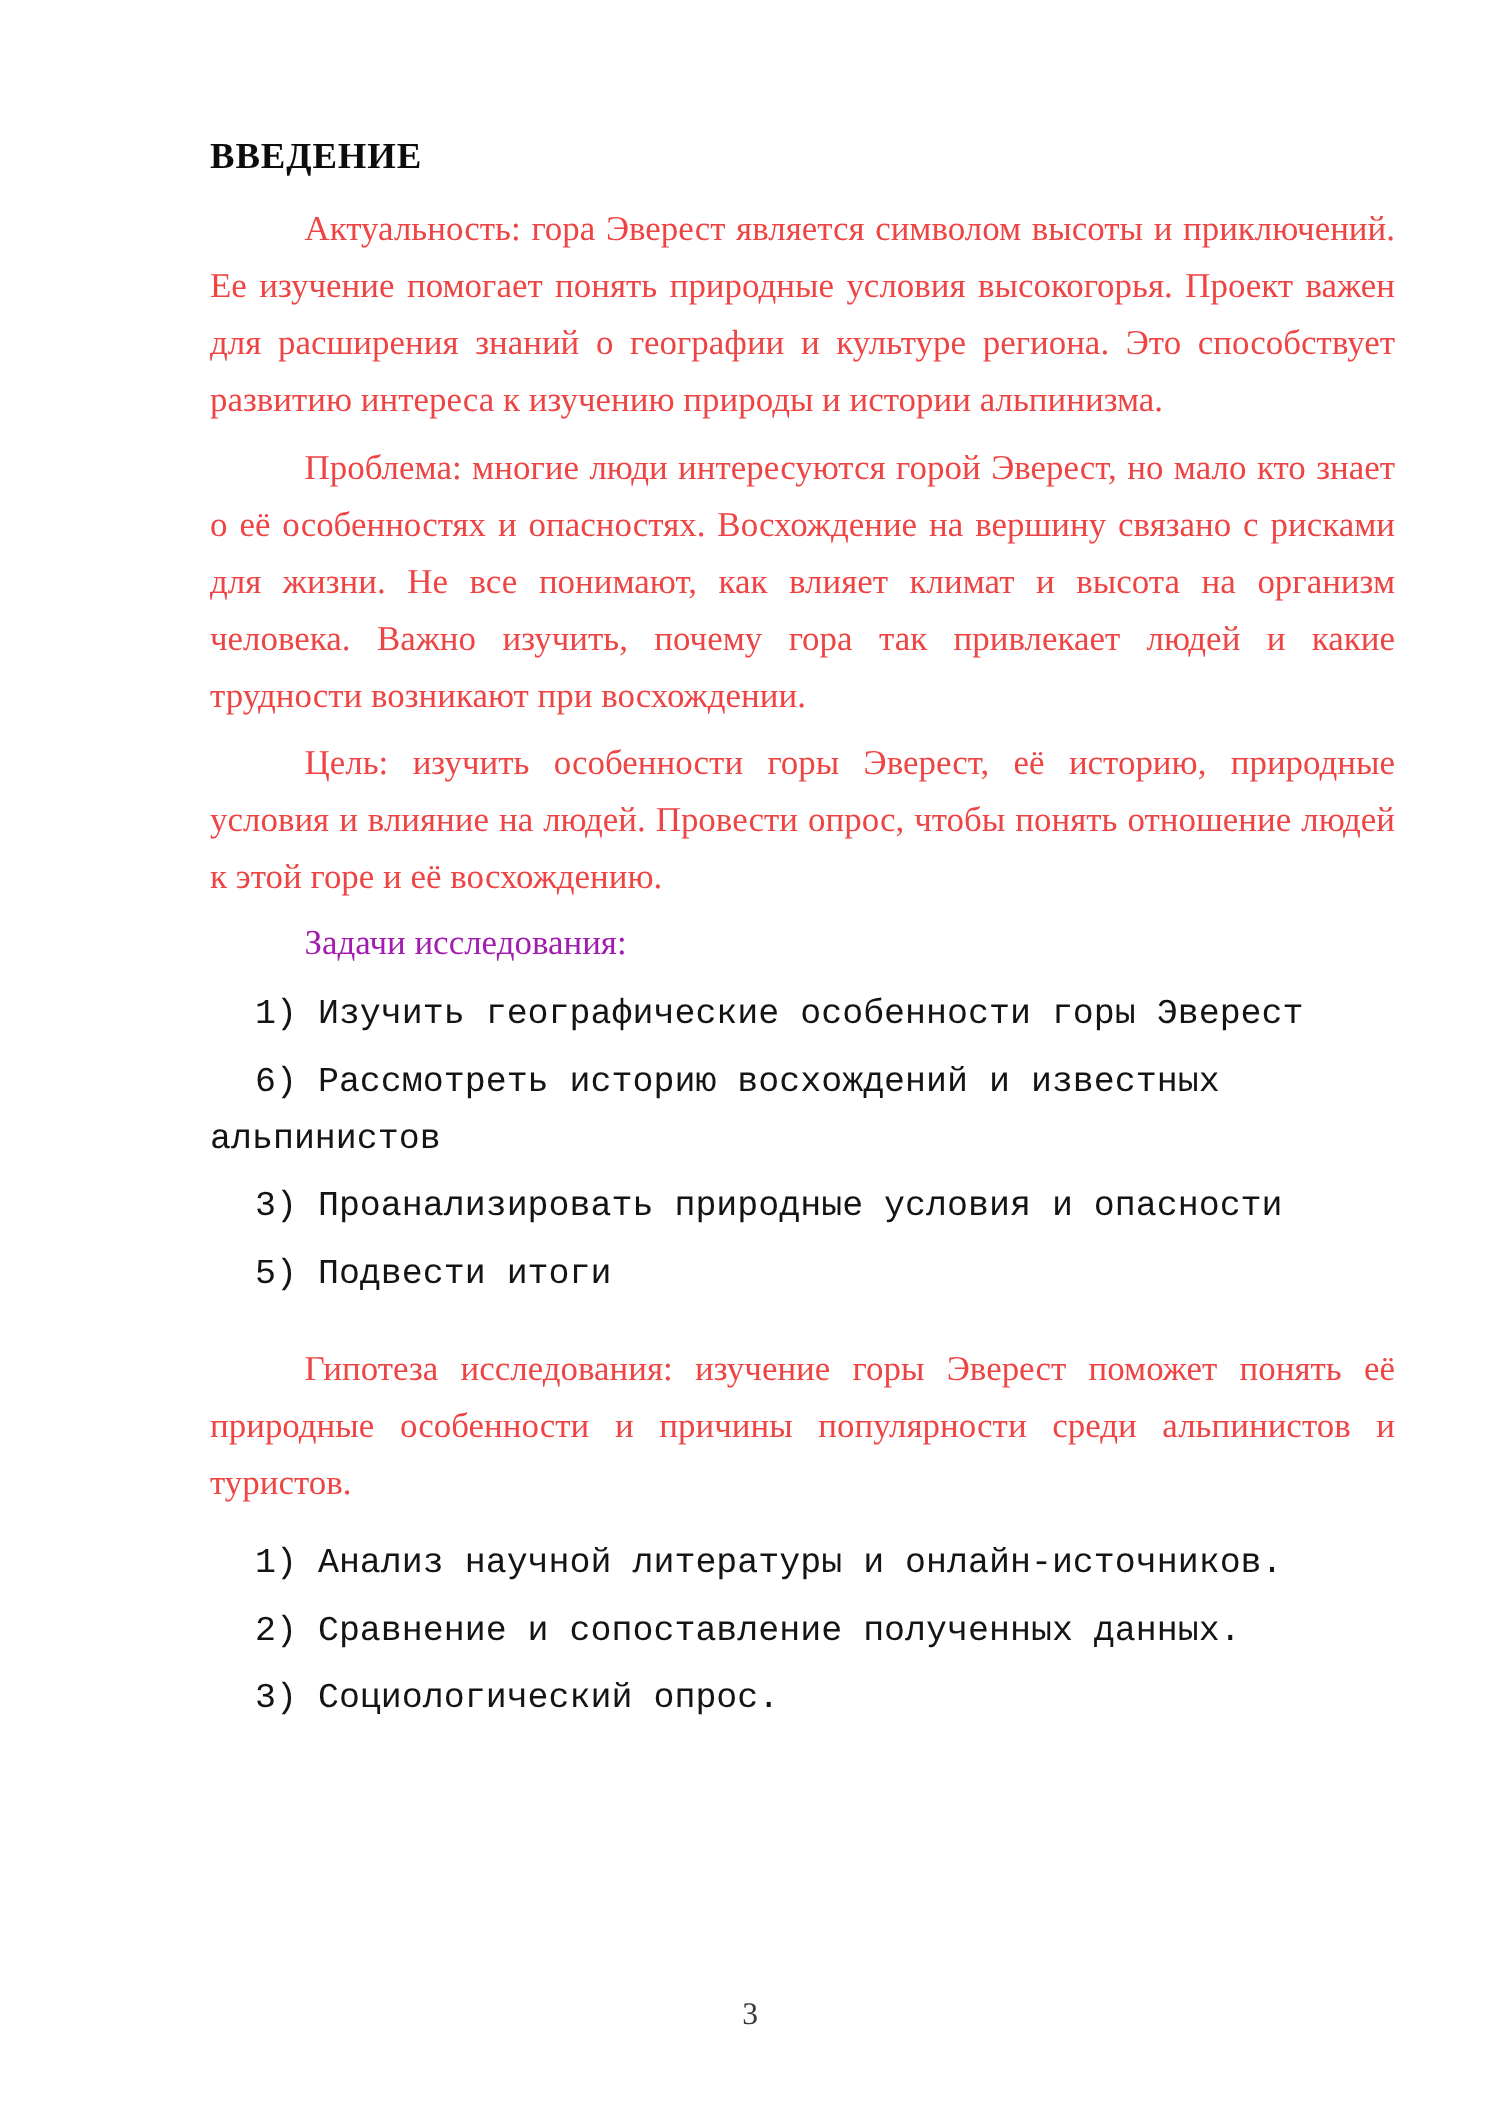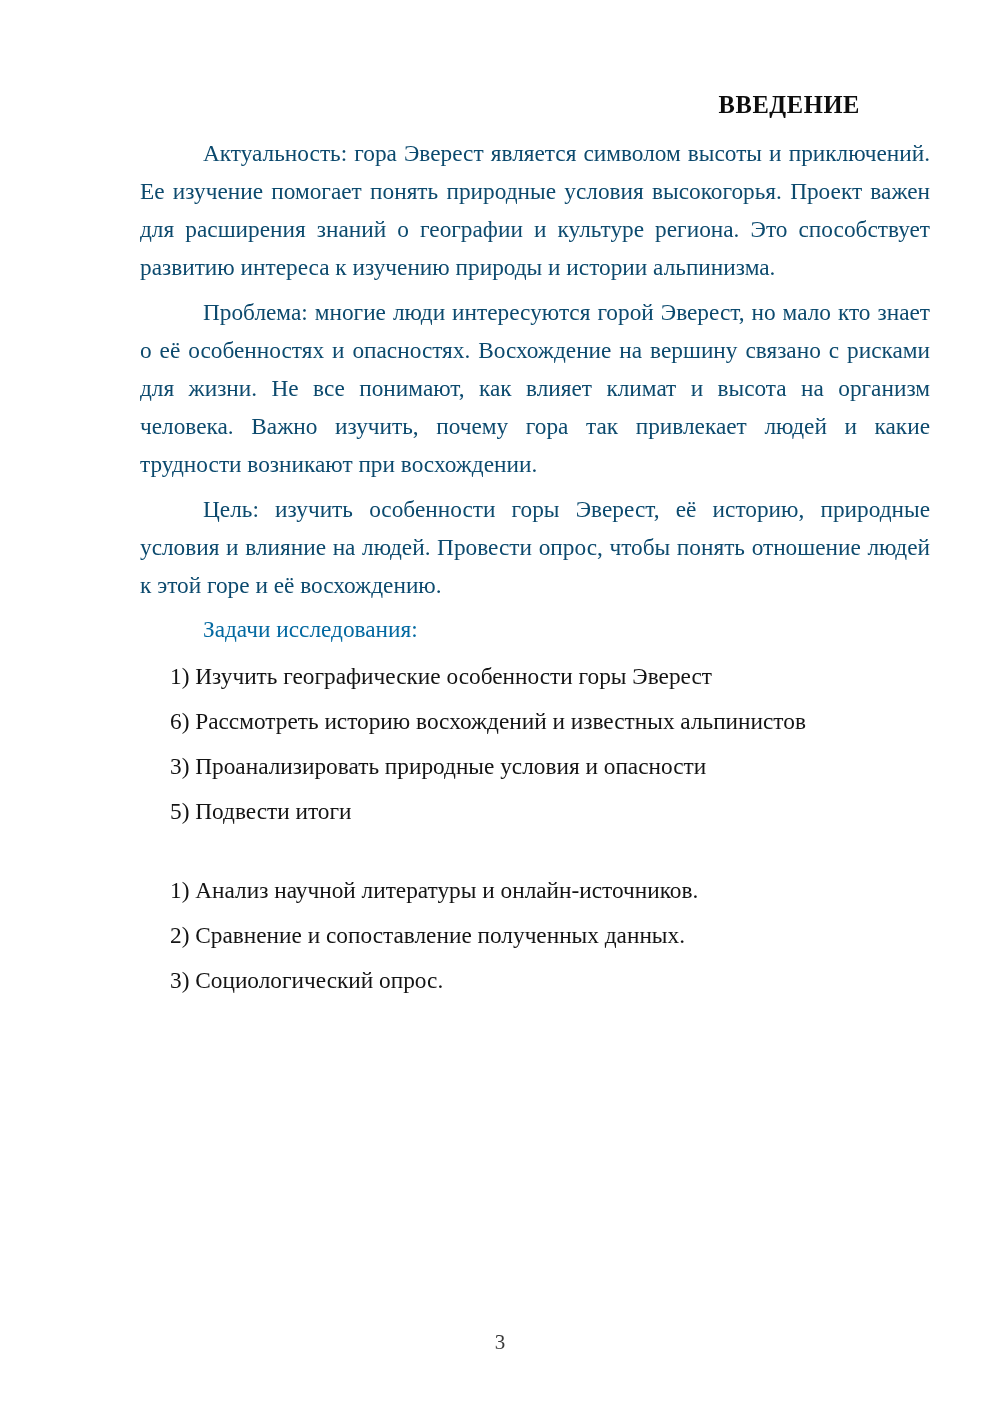--- a/index.html
+++ b/index.html
@@ -23,58 +23,59 @@
     left: 0;
     width: 1000px;
     height: 1414px;
     box-sizing: border-box;
     padding: 86px 70px 0 140px;
   }
 
   .doc-title {
     font-size: 24.5px;
     font-weight: bold;
-    text-align: right;
+    text-align: left;
     letter-spacing: 0.6px;
     margin: 0 0 0 0;
     padding-right: 70px;
     line-height: 38px;
     color: #0d0d0d;
   }
 
   .body-block {
     width: 790px;
     margin-top: 10px;
   }
 
   p.para {
     margin: 0;
     font-size: 23.3px;
     line-height: 38px;
     text-align: justify;
     text-indent: 63px;
     text-justify: inter-word;
-    color: #0c4a6e;
+    color: #ef4444;
   }
 
   p.plain {
     margin: 0;
     font-size: 23.3px;
     line-height: 38px;
     text-align: left;
     text-indent: 63px;
-    color: #0369a1;
+    color: #a21caf;
   }
 
   .gap-para { height: 7px; }
 
   ul.num-list {
     list-style: none;
     margin: 0;
     padding: 0;
+    font-family: Liberation Mono, monospace;
   }
   ul.num-list li {
     font-size: 23.3px;
     line-height: 38px;
     text-indent: 30px;
     margin: 0;
     padding: 3px 0 4px 0;
     text-align: left;
     color: #141414;
   }
@@ -127,20 +128,21 @@
     </ul>
 
     <div class="spacer-10"></div>
 
 
     <div class="spacer-6"></div>
 
 
     <div class="spacer-6"></div>
 
+    <p class="para">Гипотеза исследования: изучение горы Эверест поможет понять её природные особенности и причины популярности среди альпинистов и туристов.</p>
 
     <div class="spacer-6"></div>
 
 
     <div class="spacer-6"></div>
 
     <ul class="num-list">
       <li>1) Анализ научной литературы и онлайн-источников.</li>
       <li>2) Сравнение и сопоставление полученных данных.</li>
       <li>3) Социологический опрос.</li>

